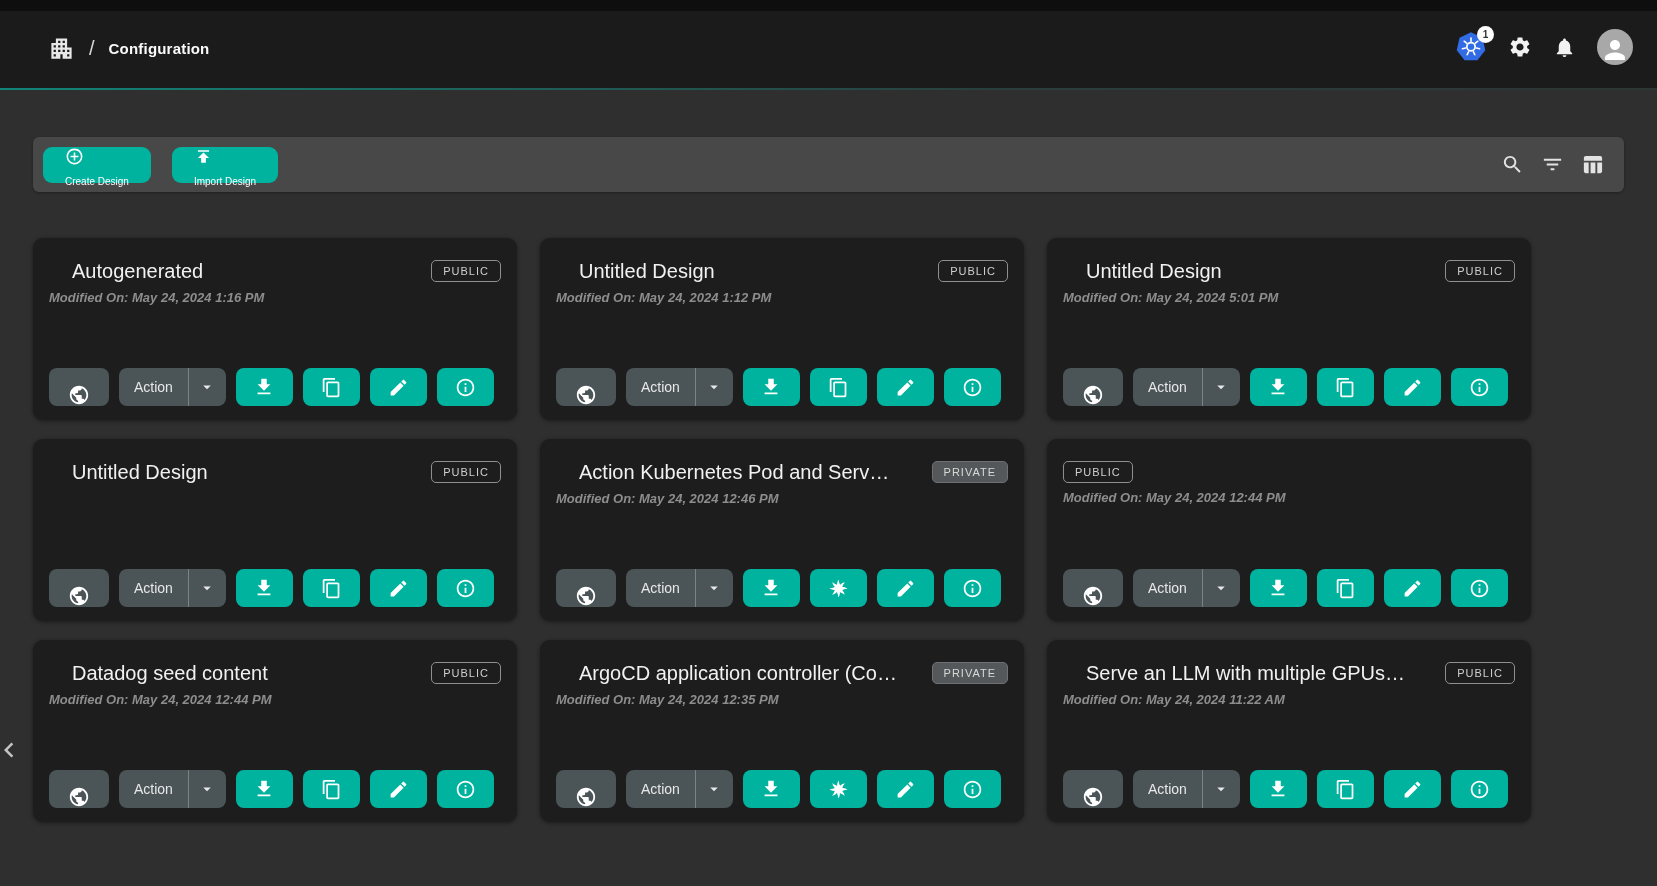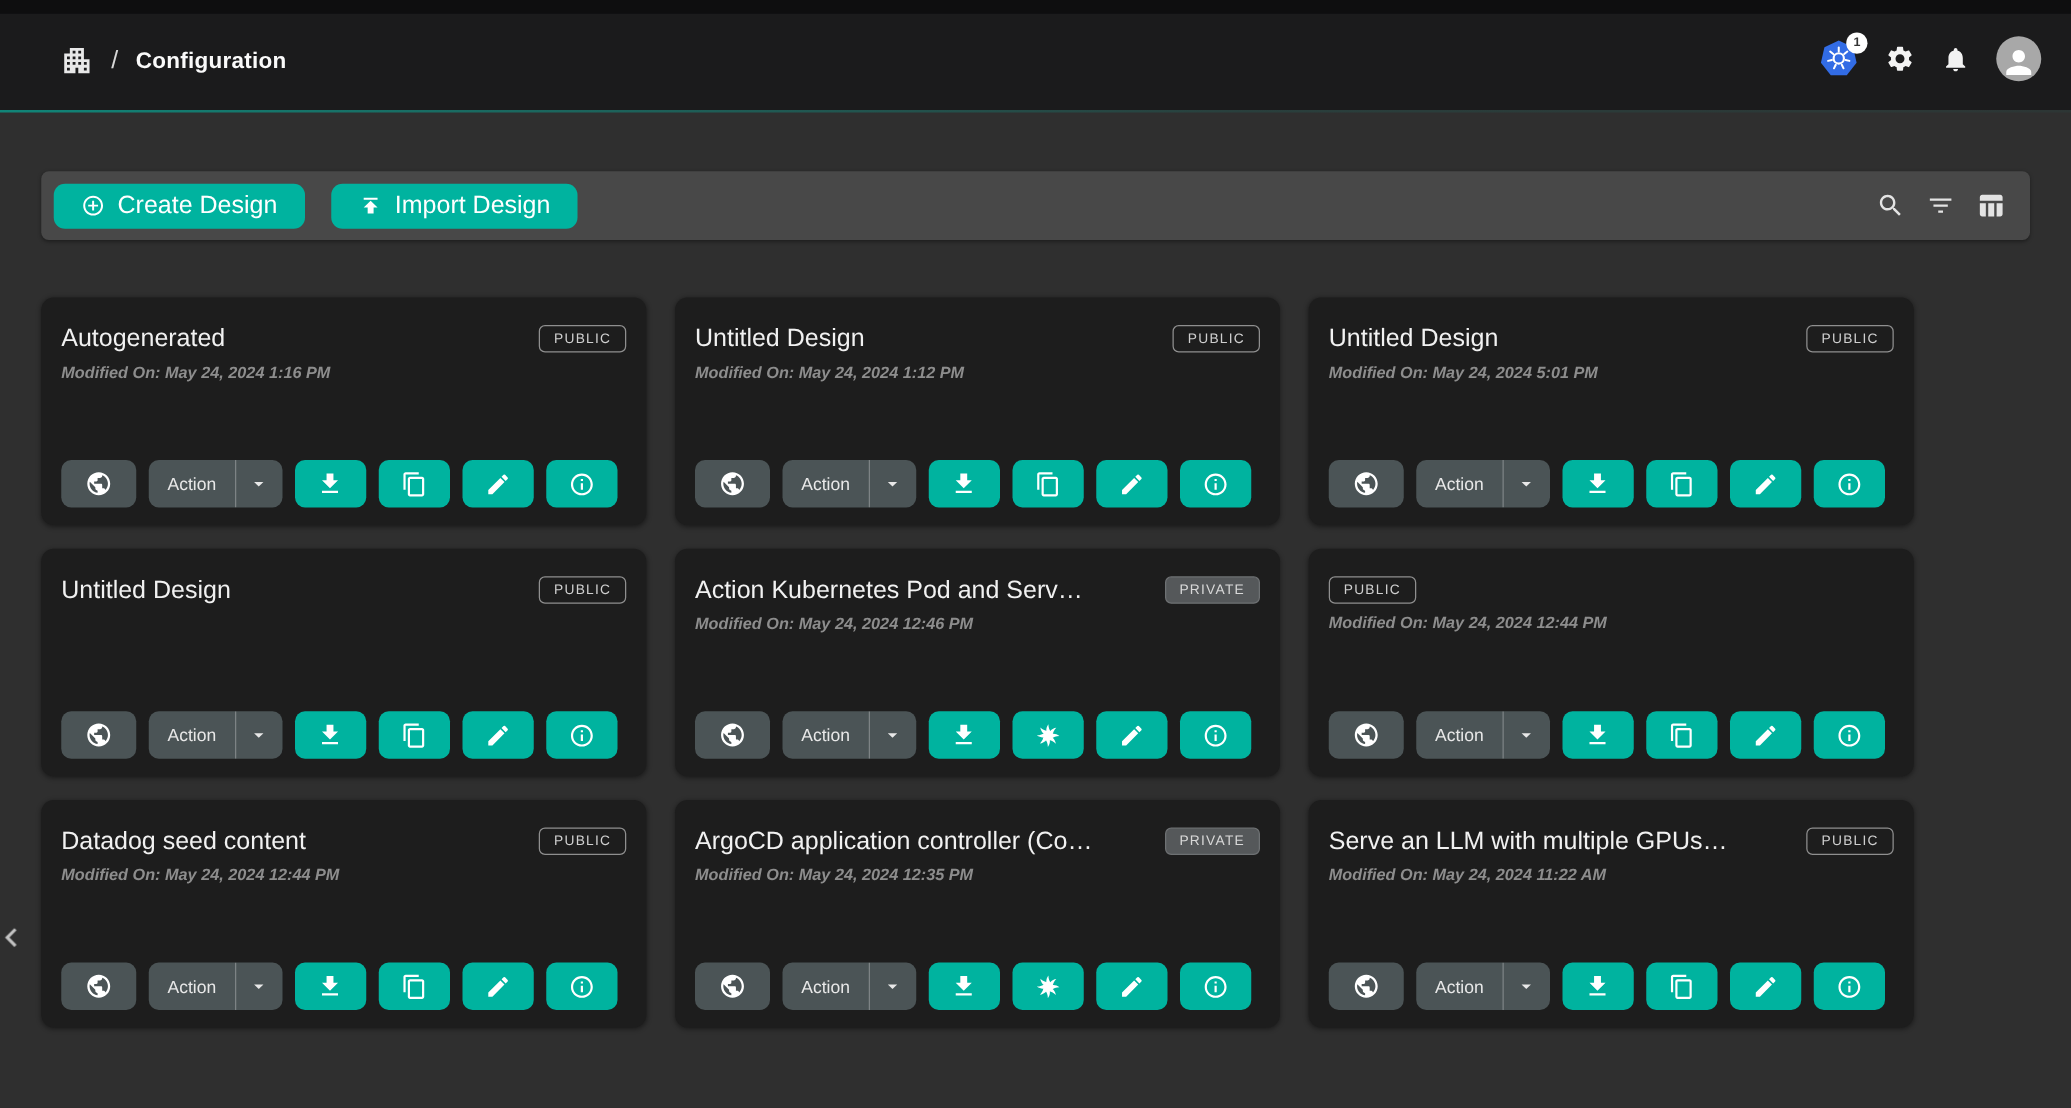--- a/index.html
+++ b/index.html
@@ -17,72 +17,72 @@
   .header::before{
     content:""; position:absolute; top:0; left:0; right:0; height:11px; background:#0e0e0f;
   }
   .header::after{
     content:""; position:absolute; left:0; right:0; bottom:-2px; height:2px;
     background:linear-gradient(90deg, rgba(0,179,159,.65), rgba(0,179,159,.12) 60%, rgba(0,179,159,.05));
   }
   .breadcrumb { display:flex; align-items:center; gap:14px; margin-top:8px; }
   .breadcrumb .bld-icon { color:#e8e8e8; display:flex; }
   .breadcrumb .sep { font-size:20px; color:#d8d8d8; }
-  .page-title { font-size:18px; font-weight:700; color:#fafafa; letter-spacing:.2px; }
+  .page-title { font-size:15px; font-weight:700; color:#fafafa; letter-spacing:.2px; }
   .header-right { margin-left:auto; display:flex; align-items:center; gap:21px; margin-top:6px; }
   .k8s-wrap { position:relative; width:32px; height:32px; cursor:pointer; }
   .k8s-badge {
     position:absolute; top:-5px; right:-7px; width:17px; height:17px; border-radius:50%;
     background:#fff; color:#333; font-size:10px; font-weight:700;
     display:flex; align-items:center; justify-content:center;
   }
   .hicon { color:#f2f2f2; display:flex; cursor:pointer; }
   .avatar {
     width:36px; height:36px; border-radius:50%; background:#a8a8a8;
     display:flex; align-items:flex-end; justify-content:center; overflow:hidden; cursor:pointer;
   }
   
   .toolbar {
     margin:49px 33px 0 33px; height:55px; background:#484848; border-radius:6px;
     display:flex; align-items:center; padding:0 20px 0 10px;
     box-shadow:0 1px 3px rgba(0,0,0,.35);
   }
   .tbtn {
     height:36px; border:none; border-radius:9px; background:#00B39F; color:#fff;
-    font-family:inherit; font-size:20px; display:inline-flex; align-items:center; gap:10px;
-    padding:0 22px; cursor:pointer;
+    font-family:inherit; font-size:10px; display:inline-flex; align-items:flex-start; gap:10px;
+    padding:0 22px; cursor:pointer;flex-direction:column;
   }
   .tbtn + .tbtn { margin-left:21px; }
   .toolbar-right { margin-left:auto; display:flex; align-items:center; gap:17px; }
   .toolbar-right .hicon { color:#e3e3e3; }
   
   .grid {
     padding:46px 0 0 33px;
     display:grid; grid-template-columns:repeat(3, 484px); gap:19px 23px;
   }
   .card {
     height:182px; background:#1d1d1d; border-radius:10px; padding:16px 16px 14px;
     display:flex; flex-direction:column; box-shadow:0 1px 4px rgba(0,0,0,.45);
     cursor:pointer;
   }
   .card-top { display:flex; justify-content:space-between; align-items:flex-start; }
   .card-title {
     font-size:20px; font-weight:500; color:#f1f1f1;
-    white-space:nowrap; overflow:hidden; max-width:350px; padding-top:6px;
+    white-space:nowrap; overflow:hidden; max-width:350px; padding-top:6px;margin-left:23px;
   }
   .badge {
     font-size:11px; letter-spacing:1px; border-radius:5px; padding:4px 11px; margin-top:6px;
     font-weight:400; white-space:nowrap;
   }
   .badge-public { border:1px solid #8f8f8f; color:#cfcfcf; background:transparent;text-align:center; }
   .badge-private { border:1px solid #6e7173; color:#d8d8d8; background:#55585a; }
   .modified { margin-top:7px; font-size:13px; font-style:italic; font-weight:600; color:#8d8d8d; }
   .actions { margin-top:auto; display:flex; gap:10px; }
   .btn { border:none; border-radius:8px; height:38px; display:flex; align-items:center; justify-content:center; cursor:pointer; font-family:inherit; }
-  .btn-gray { background:#4b5456; color:#fff; }
+  .btn-gray { background:#4b5456; color:#fff;align-items:flex-end; }
   .globe-btn { width:60px; }
   .action-split { padding:0; overflow:hidden; }
   .action-label { padding:0 15px; font-size:14px; color:#e8e8e8; height:100%; display:flex; align-items:center; }
   .action-caret { width:38px; height:100%; border-left:1px solid rgba(255,255,255,.28); display:flex; align-items:center; justify-content:center; color:#e8e8e8; }
   .btn-teal { background:#00B39F; color:#fff; width:57px; }
   
   .sidebar-toggle {
     position:fixed; left:-6px; top:735px; color:#c4c4c4; cursor:pointer;
   }
 </style>

